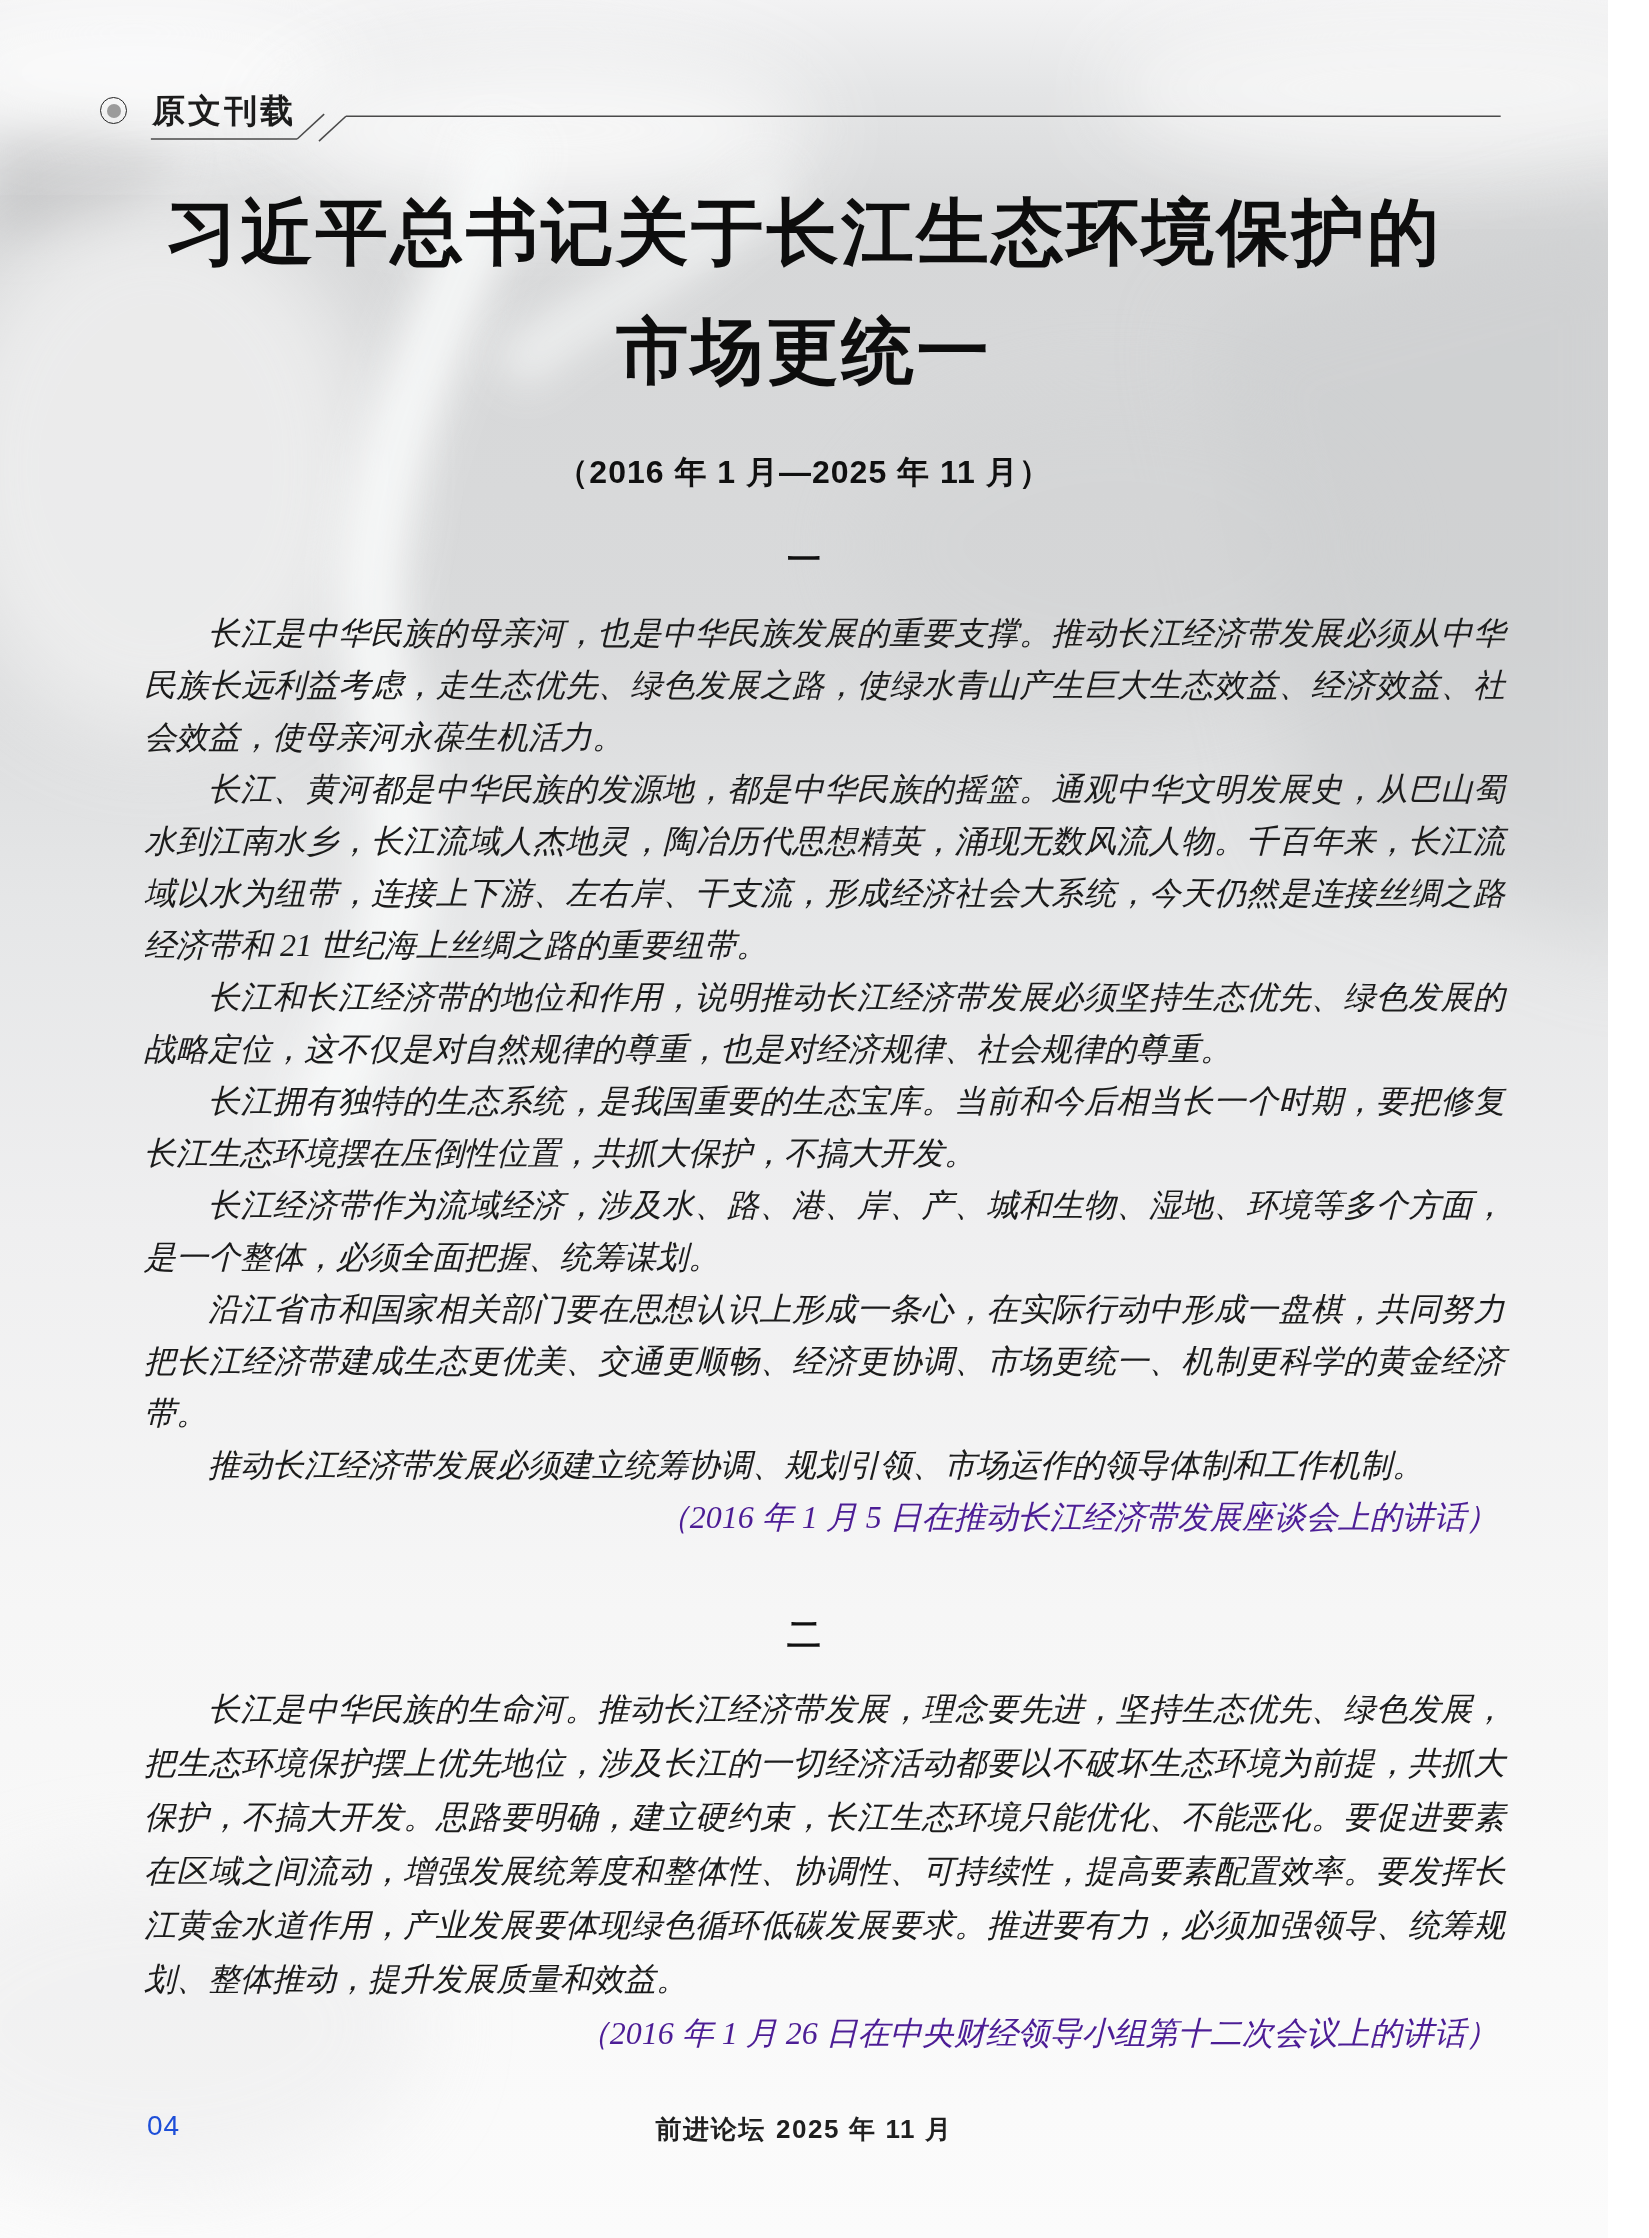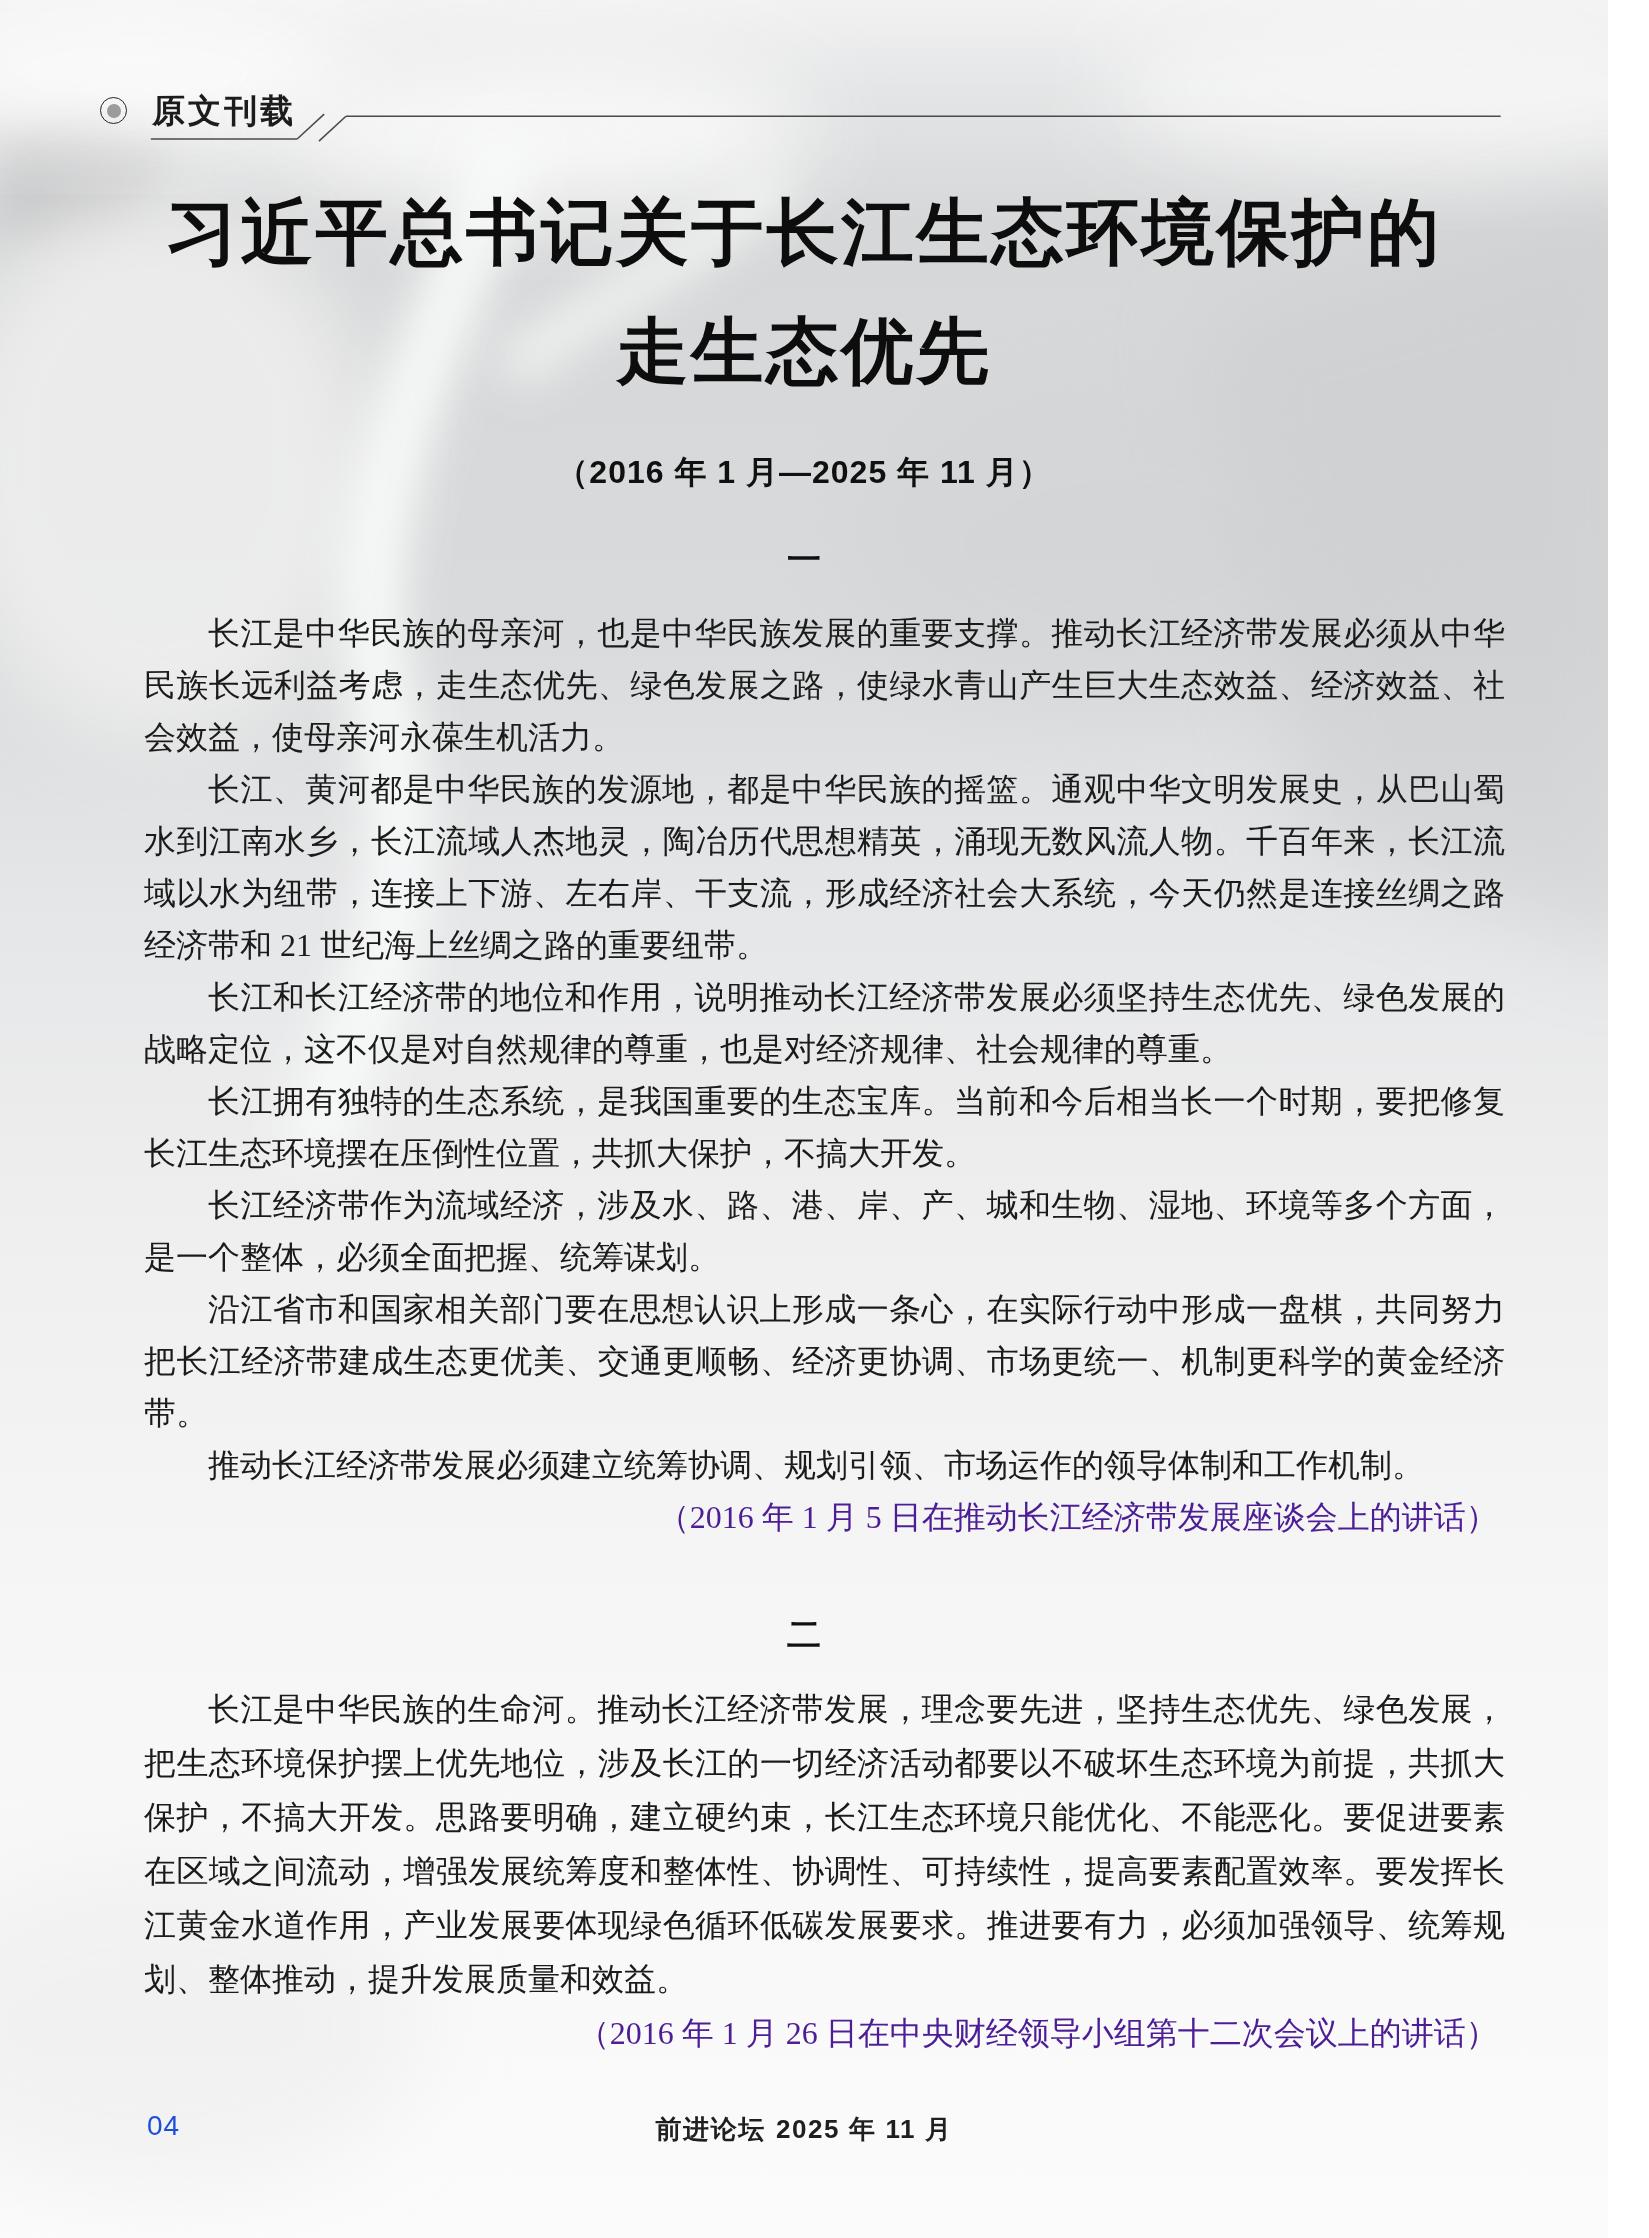--- a/index.html
+++ b/index.html
@@ -42,21 +42,21 @@
     font-size:34px; line-height:52px; color:#111;
   }
   .m1 { top:533px; }
   .m2 { top:1608px; }
 
   
   .body {
     position:absolute; left:144px; width:1361px; font-size:32px; color:#1b1b1b;
     text-align:justify; font-family:"Liberation Serif","DejaVu Serif",serif;
   }
-  .body p { margin:0; text-indent:2em; }
+  .body p { margin:0; text-indent:2em;font-style:italic; }
   .body1 { top:607px; line-height:52px; }
   .body2 { top:1682px; line-height:54px; }
   .body .attr { text-indent:0; text-align:right; padding-right:7.3px; color:#4c1d95; }
 
   
   .footer-num {
     position:absolute; left:147px; top:2110px; font-size:28px; color:#1d4ed8;
     font-family:"Liberation Sans","DejaVu Sans",sans-serif; letter-spacing:1px;
   }
   .footer-center {
@@ -109,21 +109,21 @@
   <span class="tag">原文刊载</span>
   <svg class="rule" width="1650" height="166" viewBox="0 0 3175 320">
     <path d="M288 268 H570" stroke="#4a4a4a" stroke-width="3" fill="none"></path>
     <path d="M570 268 L622 220" stroke="#4a4a4a" stroke-width="3" fill="none"></path>
     <path d="M612 272 L664 224" stroke="#4a4a4a" stroke-width="3" fill="none"></path>
     <path d="M664 224 H2890" stroke="#4a4a4a" stroke-width="3" fill="none"></path>
   </svg>
 
   <div class="title">
     <div class="line1">习近平总书记关于长江生态环境保护的</div>
-    <div class="line2">走生态优先</div>
+    <div class="line2">市场更统一</div>
   </div>
   <div class="subtitle">（2016 年 1 月—2025 年 11 月）</div>
 
   <div class="marker m1">一</div>
   <div class="body body1">
     <p>长江是中华民族的母亲河，也是中华民族发展的重要支撑。推动长江经济带发展必须从中华民族长远利益考虑，走生态优先、绿色发展之路，使绿水青山产生巨大生态效益、经济效益、社会效益，使母亲河永葆生机活力。</p>
     <p>长江、黄河都是中华民族的发源地，都是中华民族的摇篮。通观中华文明发展史，从巴山蜀水到江南水乡，长江流域人杰地灵，陶冶历代思想精英，涌现无数风流人物。千百年来，长江流域以水为纽带，连接上下游、左右岸、干支流，形成经济社会大系统，今天仍然是连接丝绸之路经济带和 21 世纪海上丝绸之路的重要纽带。</p>
     <p>长江和长江经济带的地位和作用，说明推动长江经济带发展必须坚持生态优先、绿色发展的战略定位，这不仅是对自然规律的尊重，也是对经济规律、社会规律的尊重。</p>
     <p>长江拥有独特的生态系统，是我国重要的生态宝库。当前和今后相当长一个时期，要把修复长江生态环境摆在压倒性位置，共抓大保护，不搞大开发。</p>
     <p>长江经济带作为流域经济，涉及水、路、港、岸、产、城和生物、湿地、环境等多个方面，是一个整体，必须全面把握、统筹谋划。</p>

